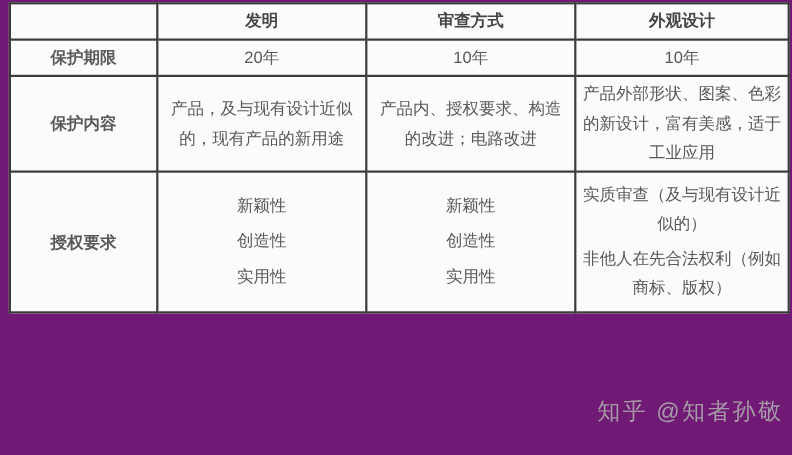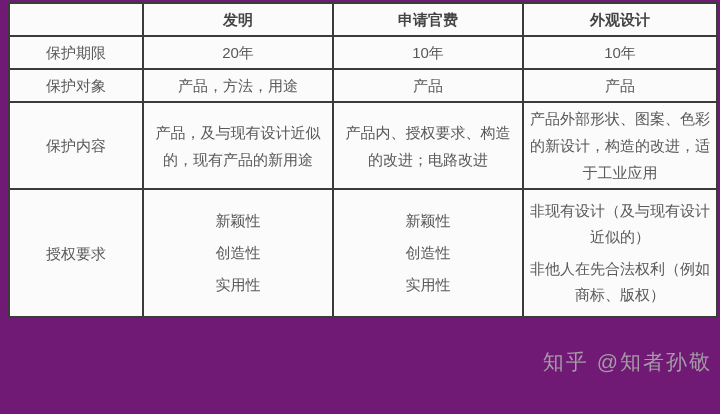--- a/index.html
+++ b/index.html
@@ -33,29 +33,29 @@
     line-height: 27px;
     padding: 2px 6px;
     overflow: hidden;
   }
   table.cmp thead th {
     font-weight: bold;
     color: #454545;
     font-size: 15px;
   }
   table.cmp tbody th {
-    font-weight: normal;
+    font-weight: bold;
   }
   .cell-line {
     line-height: 26px;
     margin: 6px 0;
   }
   #watermark {
     position: absolute;
-    top: 348px;
+    top: 360px;
     right: 8px;
     font-size: 21px;
     color: rgba(175, 175, 175, 0.85);
     letter-spacing: 2px;
     white-space: nowrap;
     pointer-events: none;
   }
 </style>
 </head>
 <body>
@@ -65,57 +65,51 @@
     <colgroup>
       <col style="width:134px">
       <col style="width:190px">
       <col style="width:190px">
       <col style="width:194px">
     </colgroup>
     <thead>
       <tr style="height:33px">
         <th></th>
         <th>发明</th>
-        <th>申请官费</th>
+        <th>审查方式</th>
         <th>外观设计</th>
       </tr>
     </thead>
     <tbody>
       <tr style="height:29px">
         <th>保护期限</th>
         <td>20年</td>
         <td>10年</td>
         <td>10年</td>
       </tr>
-      <tr style="height:29px">
-        <th>保护对象</th>
-        <td>产品，方法，用途</td>
-        <td>产品</td>
-        <td>产品</td>
-      </tr>
       <tr style="height:84px">
         <th>保护内容</th>
         <td>产品，及与现有设计近似的，现有产品的新用途</td>
         <td>产品内、授权要求、构造的改进；电路改进</td>
-        <td>产品外部形状、图案、色彩的新设计，构造的改进，适于工业应用</td>
+        <td>产品外部形状、图案、色彩的新设计，富有美感，适于工业应用</td>
       </tr>
       <tr style="height:113px">
         <th>授权要求</th>
         <td>
             <div class="cell-line">新颖性</div>
             <div class="cell-line">创造性</div>
             <div class="cell-line">实用性</div>
           </td>
         <td>
             <div class="cell-line">新颖性</div>
             <div class="cell-line">创造性</div>
             <div class="cell-line">实用性</div>
           </td>
         <td>
-            <div class="cell-line">非现有设计（及与现有设计近似的）</div>
+            <div class="cell-line">实质审查（及与现有设计近似的）</div>
             <div class="cell-line">非他人在先合法权利（例如商标、版权）</div>
           </td>
       </tr>
 
     </tbody>
   </table>
 
   <div id="watermark">知乎 @知者孙敬</div>
 </div>
 

